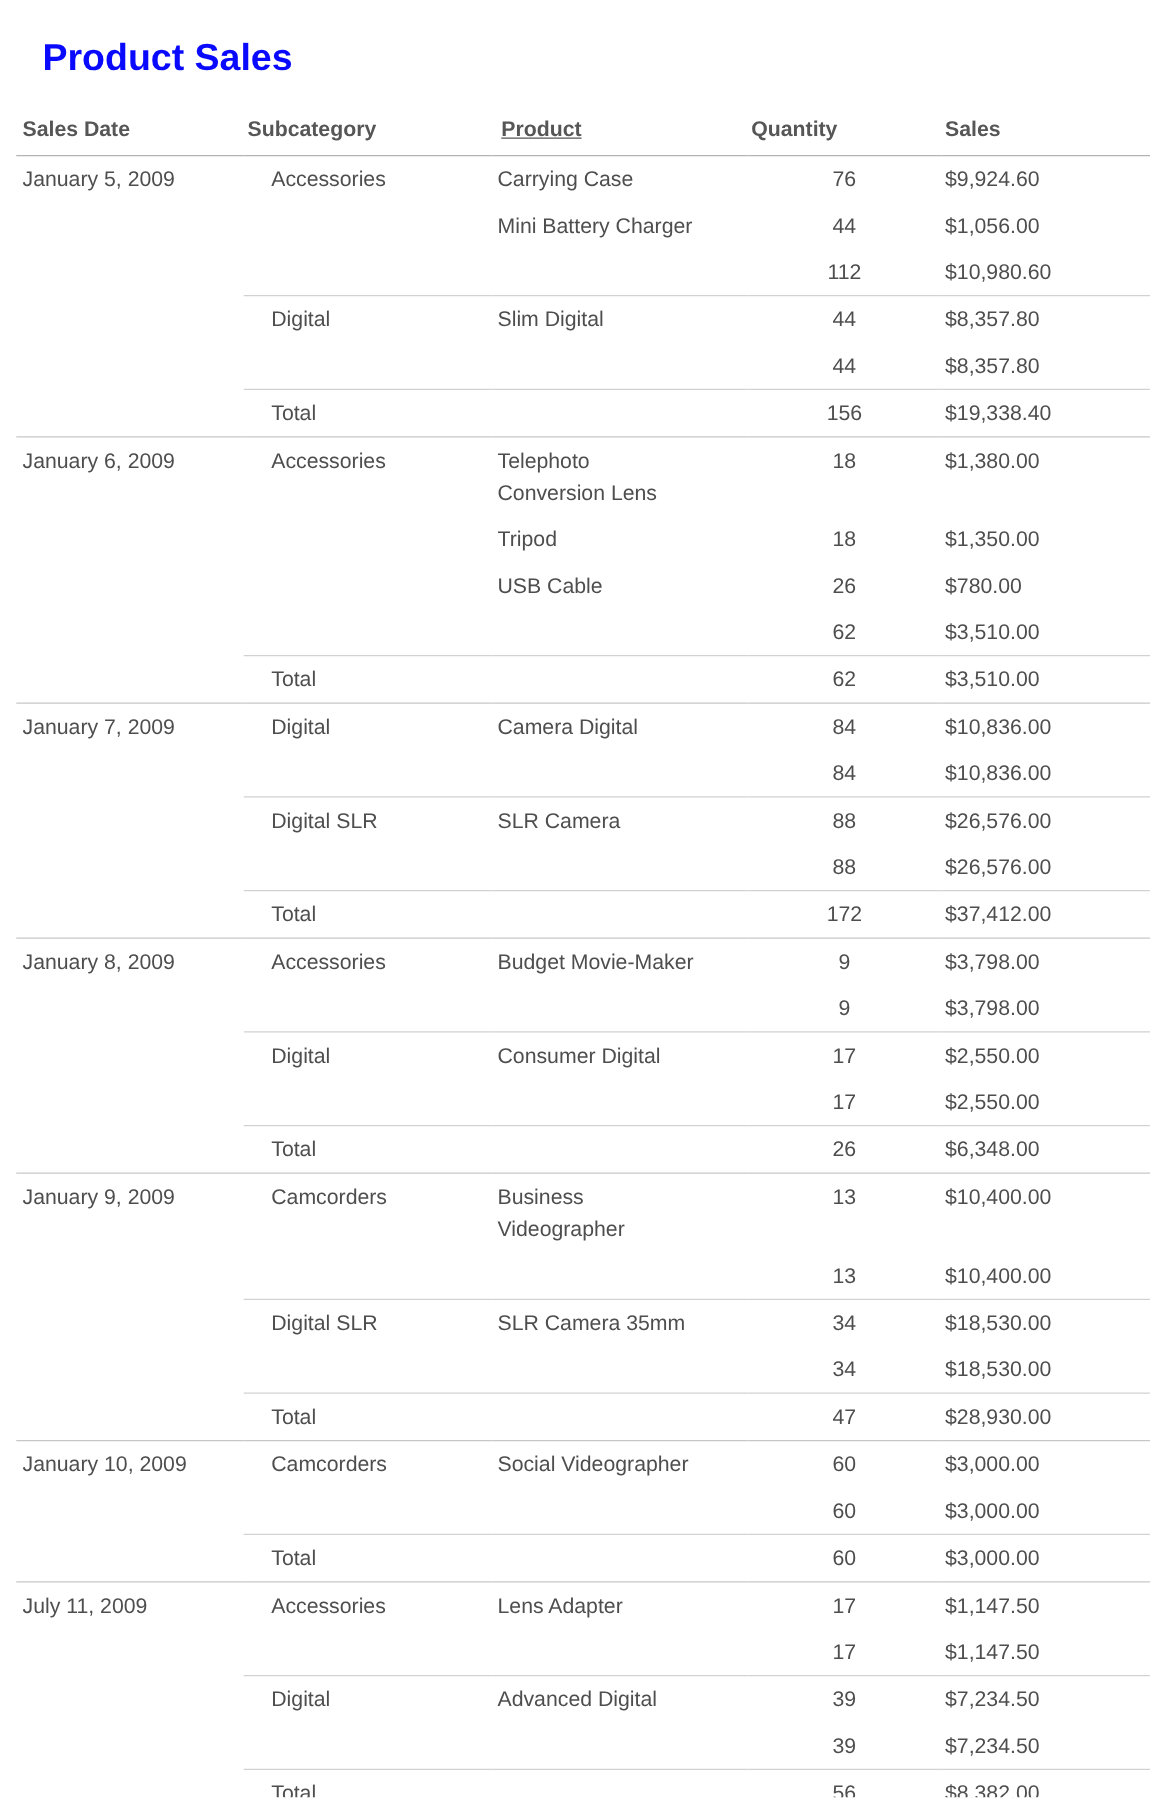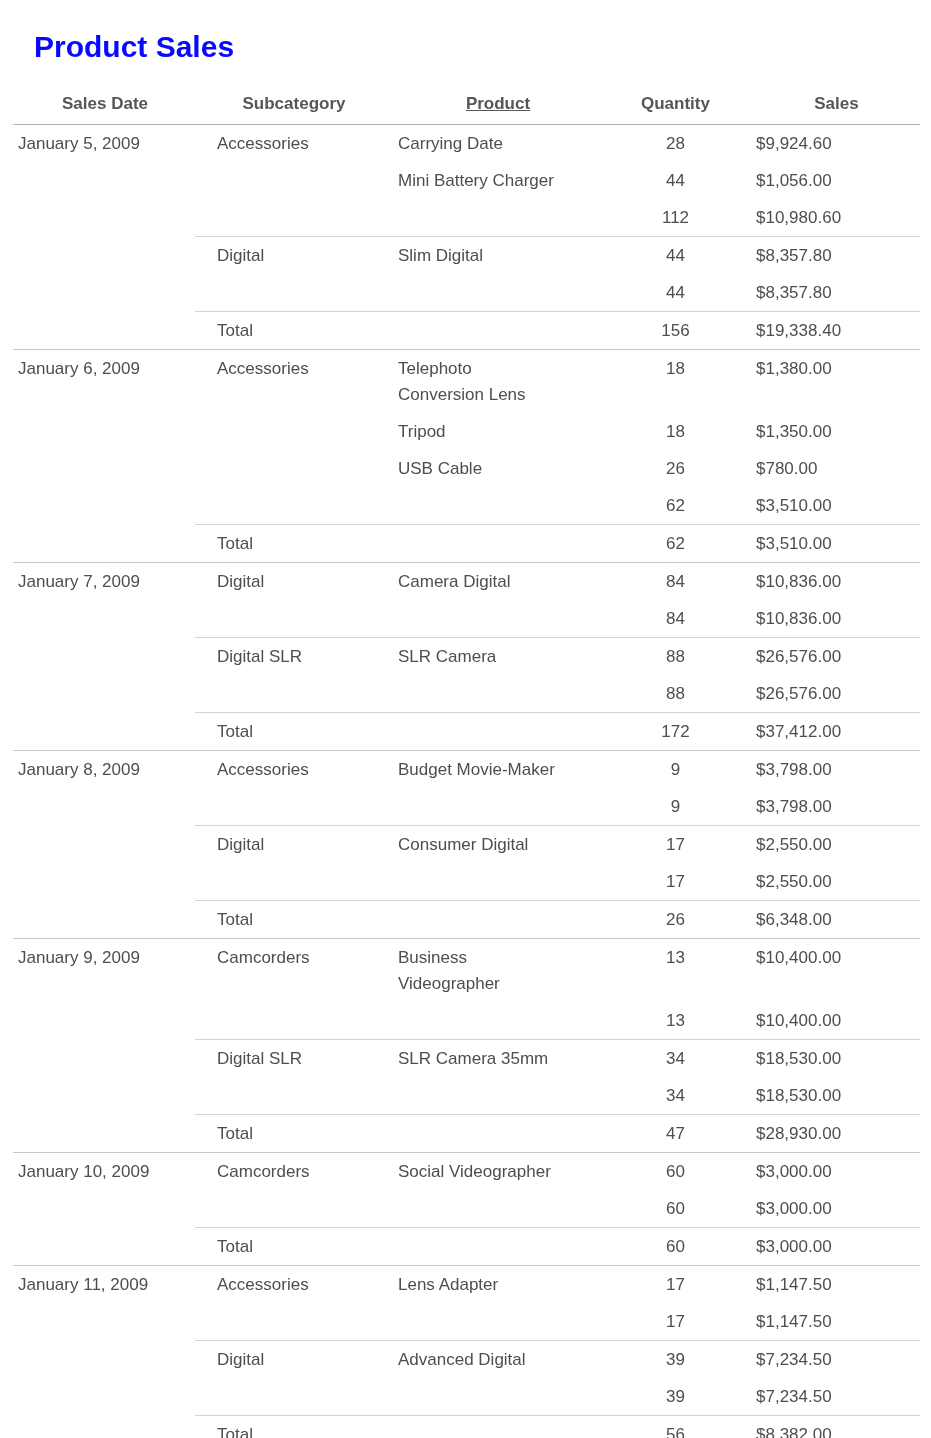--- a/index.html
+++ b/index.html
@@ -29,21 +29,21 @@
   col.c-date    { width: 182px; }
   col.c-subcat  { width: 198px; }
   col.c-product { width: 205px; }
   col.c-qty     { width: 155px; }
   col.c-sales   { width: 167px; }
 
   th {
     font-size: 17px;
     font-weight: bold;
     color: #565656;
-    text-align: center;
+    text-align: left;
     padding: 8px 3px 10px 3px;
     border-bottom: 1px solid #b3b3b3;
     line-height: 20px;
   }
   th.h-date    { padding-left: 5px; }
   th.h-product { padding-left: 8px; text-decoration: underline; }
   th.h-center  { }
 
   td {
     font-size: 17px;
@@ -90,22 +90,22 @@
         <th>Subcategory</th>
         <th class="h-product">Product</th>
         <th class="h-center">Quantity</th>
         <th class="h-center">Sales</th>
       </tr>
     </thead>
     <tbody id="report-body">
         <tr>
           <td class="date">January 5, 2009</td>
           <td class="subcat">Accessories</td>
-          <td class="product">Carrying Date</td>
-          <td class="qty">28</td>
+          <td class="product">Carrying Case</td>
+          <td class="qty">76</td>
           <td class="sales">$9,924.60</td>
         </tr>
         <tr>
           <td class="date"></td>
           <td class="subcat"></td>
           <td class="product">Mini Battery Charger</td>
           <td class="qty">44</td>
           <td class="sales">$1,056.00</td>
         </tr>
         <tr>
@@ -293,21 +293,21 @@
           <td class="sales">$3,000.00</td>
         </tr>
         <tr>
           <td class="date"></td>
           <td class="subcat sline">Total</td>
           <td class="product sline"></td>
           <td class="qty sline">60</td>
           <td class="sales sline">$3,000.00</td>
         </tr>
         <tr>
-          <td class="date gline">January 11, 2009</td>
+          <td class="date gline">July 11, 2009</td>
           <td class="subcat gline">Accessories</td>
           <td class="product gline">Lens Adapter</td>
           <td class="qty gline">17</td>
           <td class="sales gline">$1,147.50</td>
         </tr>
         <tr>
           <td class="date"></td>
           <td class="subcat"></td>
           <td class="product"></td>
           <td class="qty">17</td>

